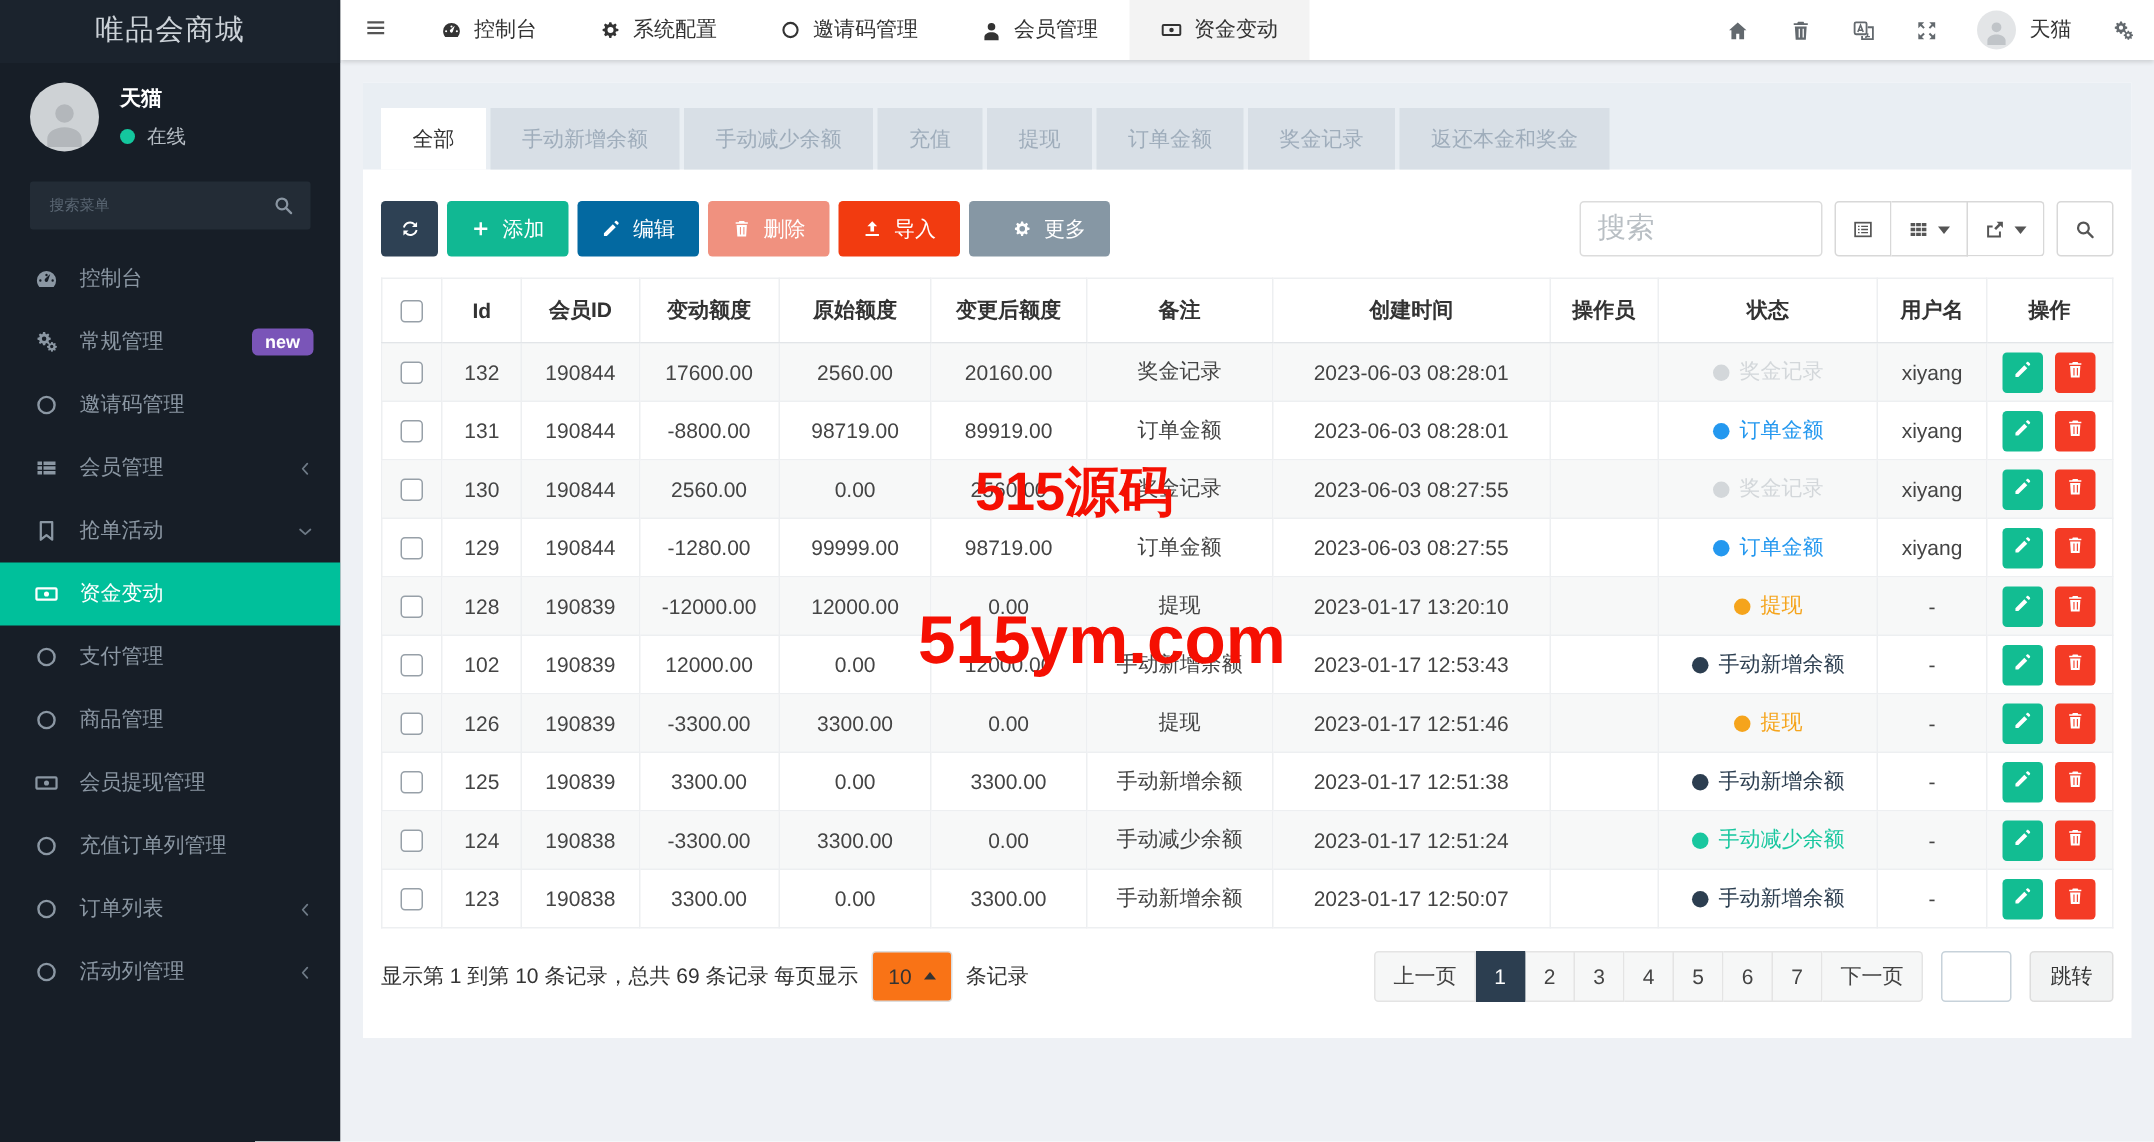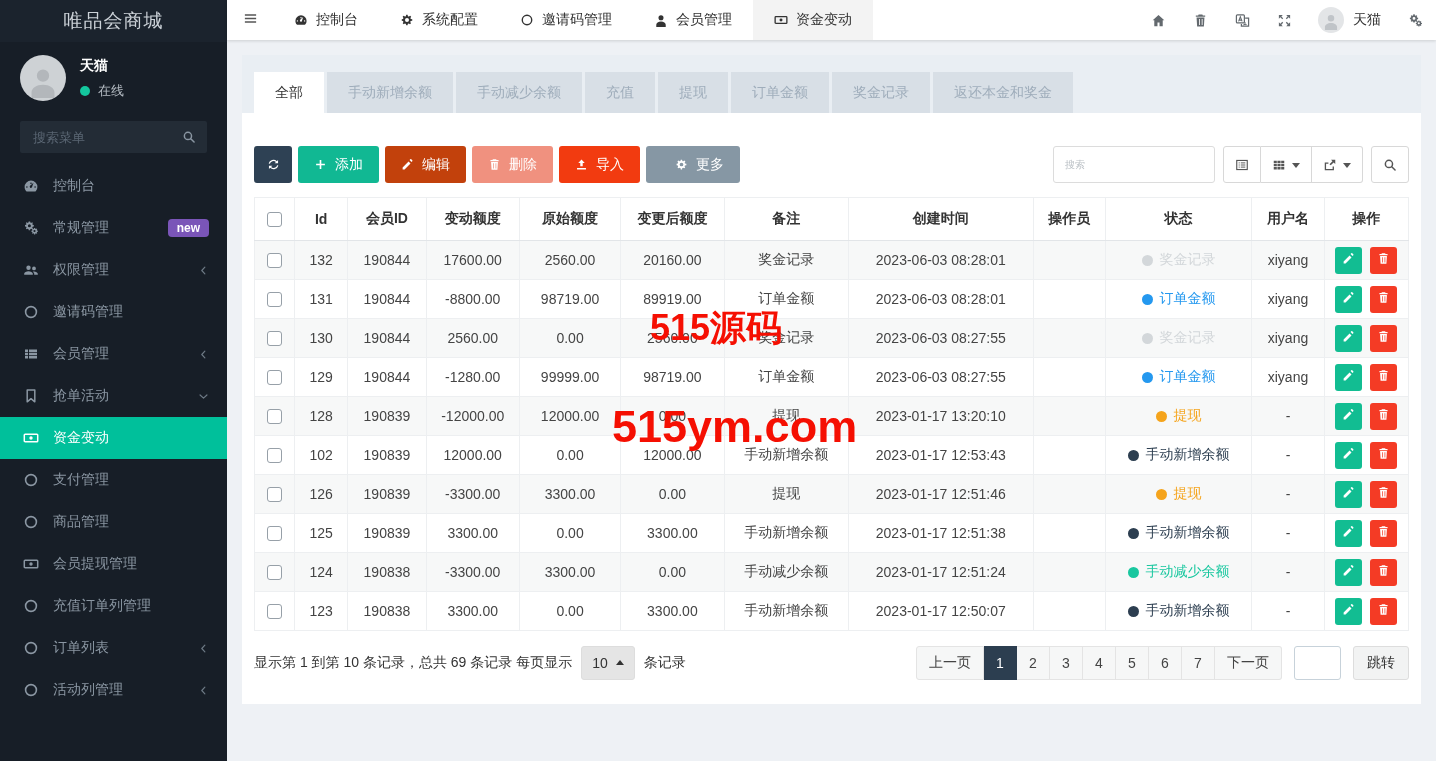--- a/index.html
+++ b/index.html
@@ -14,21 +14,21 @@
   
   .sidebar { width:227px; flex:0 0 227px; background:#171e27; display:flex; flex-direction:column; overflow:hidden; }
   .logo { height:42px; line-height:42px; text-align:center; color:#ccd2d8; font-size:19px; background:#1b232d; letter-spacing:1px; }
   .user-panel { display:flex; align-items:center; gap:14px; padding:13px 20px 8px; }
   .avatar { width:46px; height:46px; border-radius:50%; background:#ced2d5; display:flex; align-items:flex-end; justify-content:center; overflow:hidden; flex:0 0 46px; }
   .avatar svg { width:34px; height:34px; color:#b3b7bb; }
   .uname { color:#fff; font-size:14px; font-weight:bold; margin-bottom:7px; }
   .ustatus { display:flex; align-items:center; gap:8px; color:#b6bdc4; font-size:13px; }
   .dot { width:10px; height:10px; border-radius:50%; background:#14c79e; }
   .side-search { margin:12px 20px 10px; height:32px; background:#232c36; border-radius:2px; display:flex; align-items:center; padding:0 11px; }
-  .side-search input { flex:1; background:transparent; border:none; outline:none; color:#22c55e; font-size:13px; font-family:inherit; min-width:0; }
+  .side-search input { flex:1; background:transparent; border:none; outline:none; color:#22c55e; font-size:10px; font-family:inherit; min-width:0; }
   .side-search input::placeholder { color:#5a6673; }
   .side-search .ic { color:#8a96a2; display:flex; }
   .side-search .ic svg { width:14px; height:14px; }
   .menu { flex:1; padding-top:2px; }
   .menu-item { height:42px; display:flex; align-items:center; gap:13px; padding:0 18px 0 22px; color:#8b97a3; font-size:14px; cursor:pointer; }
   .menu-item .ic { width:18px; display:flex; justify-content:center; }
   .menu-item .ic svg { width:16px; height:16px; }
   .menu-item.active { background:#00c09b; color:#fff; }
   .badge-new { margin-left:auto; background:#7a55b8; color:#fff; font-size:12px; font-weight:bold; padding:3px 9px; border-radius:4px; line-height:1; }
   .chev { margin-left:auto; color:#6e7a86; display:flex; }
@@ -60,26 +60,26 @@
   .ftab { height:41px; line-height:41px; padding:0 21px; background:#d8dfe6; color:#9fadbb; font-size:14px; cursor:pointer; white-space:nowrap; }
   .ftab.active { background:#fff; color:#333; }
 
   .toolbar { display:flex; align-items:flex-end; padding:21px 12px 9px; }
   .btn { height:37px; border:none; border-radius:3px; color:#fff; font-size:14px; font-family:inherit; display:inline-flex; align-items:center; gap:8px; padding:0 16px; margin-right:6px; cursor:pointer; }
   .btn .ic { display:flex; }
   .btn .ic svg { width:13px; height:13px; }
   .btn-refresh { width:38px; padding:0; justify-content:center; background:#2e4154; }
   .btn-refresh svg { width:14px; height:14px; }
   .btn-add { background:#11b893; }
-  .btn-edit { background:#c2410c; }
-  .btn-delete { background:#f0917f;margin-top:12px; }
+  .btn-edit { background:#0369a1; }
+  .btn-delete { background:#f0917f; }
   .btn-import { background:#f23b10; }
   .btn-more { background:#8697a4;padding-left:29px; }
   .tb-right { margin-left:auto; display:flex; align-items:center; }
-  .tb-search { width:162px; height:37px; border:1px solid #dcdcdc; border-radius:3px; padding:0 11px; font-size:10px; font-family:inherit; color:#a16207; outline:none; margin-right:8px; }
+  .tb-search { width:162px; height:37px; border:1px solid #dcdcdc; border-radius:3px; padding:0 11px; font-size:19px; font-family:inherit; color:#a16207; outline:none; margin-right:8px; }
   .tb-search::placeholder { color:#b9bfc4; }
   .btn-group { display:flex; margin-right:8px; }
   .tbtn { height:37px; background:#fff; border:1px solid #d8d8d8; color:#555; display:inline-flex; align-items:center; justify-content:center; gap:6px; padding:0 11px; cursor:pointer; }
   .tbtn .ic { display:flex; }
   .tbtn svg { width:14px; height:14px; }
   .btn-group .tbtn + .tbtn { border-left:none; }
   .btn-group .tbtn:first-child { border-radius:3px 0 0 3px; }
   .btn-group .tbtn:last-child { border-radius:0 3px 3px 0; }
   .tbtn-search { border-radius:3px; }
   .caret { width:0; height:0; border:4px solid transparent; border-top:5px solid currentColor; margin-top:6px; }
@@ -95,21 +95,21 @@
   .cb { appearance:none; -webkit-appearance:none; width:15px; height:15px; border:1.5px solid #97a0a8; border-radius:3px; background:#fff; margin:0; vertical-align:middle; cursor:pointer; }
   .st { display:inline-flex; align-items:center; gap:7px; }
   .st-dot { width:11px; height:11px; border-radius:50%; flex:0 0 11px; }
   .op-btn { width:27px; height:27px; border:none; border-radius:3px; color:#fff; display:inline-flex; align-items:center; justify-content:center; margin:0 2px; cursor:pointer; vertical-align:middle; }
   .op-btn svg { width:13px; height:13px; }
   .op-edit { background:#12bd92; }
   .op-del { background:#f43b25; }
 
   
   .pager-row { display:flex; align-items:center; padding:15px 12px 24px; font-size:14px; color:#333; }
-  .psize { height:34px; border:1px solid #ddd; background:#e5e5e5; border-radius:3px; margin:0 9px; padding:0 10px; display:inline-flex; align-items:center; gap:8px; font-size:14px; color:#333; cursor:pointer; font-family:inherit;text-align:center; }
+  .psize { height:34px; border:1px solid #ddd; background:#f97316; border-radius:3px; margin:0 9px; padding:0 10px; display:inline-flex; align-items:center; gap:8px; font-size:14px; color:#333; cursor:pointer; font-family:inherit;text-align:center; }
   .pager { margin-left:auto; display:flex; }
   .pg { min-width:33px; height:34px; padding:0 12px; display:inline-flex; align-items:center; justify-content:center; background:#f6f7f7; border:1px solid #e4e4e4; color:#444; cursor:pointer; font-size:14px; text-decoration:none; }
   .pg + .pg { border-left:none; }
   .pg:first-child { border-radius:3px 0 0 3px;text-align:center; }
   .pg:last-child { border-radius:0 3px 3px 0; }
   .pg.active { background:#2c3e50; border-color:#2c3e50; color:#fff; }
   .jump-input { width:47px; height:34px; border:1px solid #c7d2da; border-radius:3px; margin-left:12px; outline:none; font-size:14px; text-align:center; font-family:inherit; }
   .jump-btn { height:34px; border:1px solid #ddd; background:#f2f3f3; border-radius:3px; margin-left:12px; padding:0 13px; font-size:14px; font-family:inherit; color:#333; cursor:pointer; }
 
   
@@ -159,34 +159,20 @@
   </div>
   <div class="menu-item">
     <span class="ic">
             <svg viewBox="0 0 16 16" fill="currentColor">
               <path d="M10.8 6.5V5.1l-1.2-.3a3 3 0 0 0-.3-.7l.6-1-.8-.8-1 .6a3 3 0 0 0-.7-.3L7.1 1.4H5.7l-.3 1.2a3 3 0 0 0-.7.3l-1-.6-.8.8.6 1a3 3 0 0 0-.3.7l-1.2.3v1.4l1.2.3c.07.25.17.48.3.7l-.6 1 .8.8 1-.6c.22.13.45.23.7.3l.3 1.2h1.4l.3-1.2a3 3 0 0 0 .7-.3l1 .6.8-.8-.6-1c.13-.22.23-.45.3-.7zM6.4 7.3a1.5 1.5 0 1 1 0-3 1.5 1.5 0 0 1 0 3zM14.9 11.7v-1l-.9-.22a2.2 2.2 0 0 0-.22-.52l.45-.76-.6-.6-.76.45a2.2 2.2 0 0 0-.52-.22l-.22-.9h-1l-.22.9c-.18.05-.36.12-.52.22l-.76-.45-.6.6.45.76c-.1.16-.17.34-.22.52l-.9.22v1l.9.22c.05.18.12.36.22.52l-.45.76.6.6.76-.45c.16.1.34.17.52.22l.22.9h1l.22-.9c.18-.05.36-.12.52-.22l.76.45.6-.6-.45-.76c.1-.16.17-.34.22-.52zm-3.4.4a1.1 1.1 0 1 1 0-2.2 1.1 1.1 0 0 1 0 2.2z"></path>
             </svg>
           </span>
     <span>常规管理</span>
     <span class="badge-new">new</span>
 
-  </div>
-  <div class="menu-item">
-    <span class="ic">
-            <svg viewBox="0 0 16 16" fill="currentColor">
-              <path d="M5.5 8a2.2 2.2 0 1 0 0-4.4A2.2 2.2 0 0 0 5.5 8zm5.5.3a1.9 1.9 0 1 0 0-3.8 1.9 1.9 0 0 0 0 3.8zM5.5 9.2c-2 0-4.3 1-4.3 2.4v1.1h8.6v-1.1c0-1.4-2.3-2.4-4.3-2.4zm5.5.3c-.4 0-.8.05-1.2.14.9.6 1.4 1.33 1.4 1.96v1.05h3.6v-.85c0-1.3-2-2.3-3.8-2.3z"></path>
-            </svg>
-          </span>
-    <span>权限管理</span>
-
-    <span class="chev">
-            <svg viewBox="0 0 16 16">
-              <path d="M10 3 5.5 8l4.5 5" fill="none" stroke="currentColor" stroke-width="1.7" stroke-linecap="round" stroke-linejoin="round"></path>
-            </svg>
-          </span>
   </div>
   <div class="menu-item">
     <span class="ic">
             <svg viewBox="0 0 16 16">
               <circle cx="8" cy="8" r="5.4" fill="none" stroke="currentColor" stroke-width="1.6"></circle>
             </svg>
           </span>
     <span>邀请码管理</span>
 
   </div>

